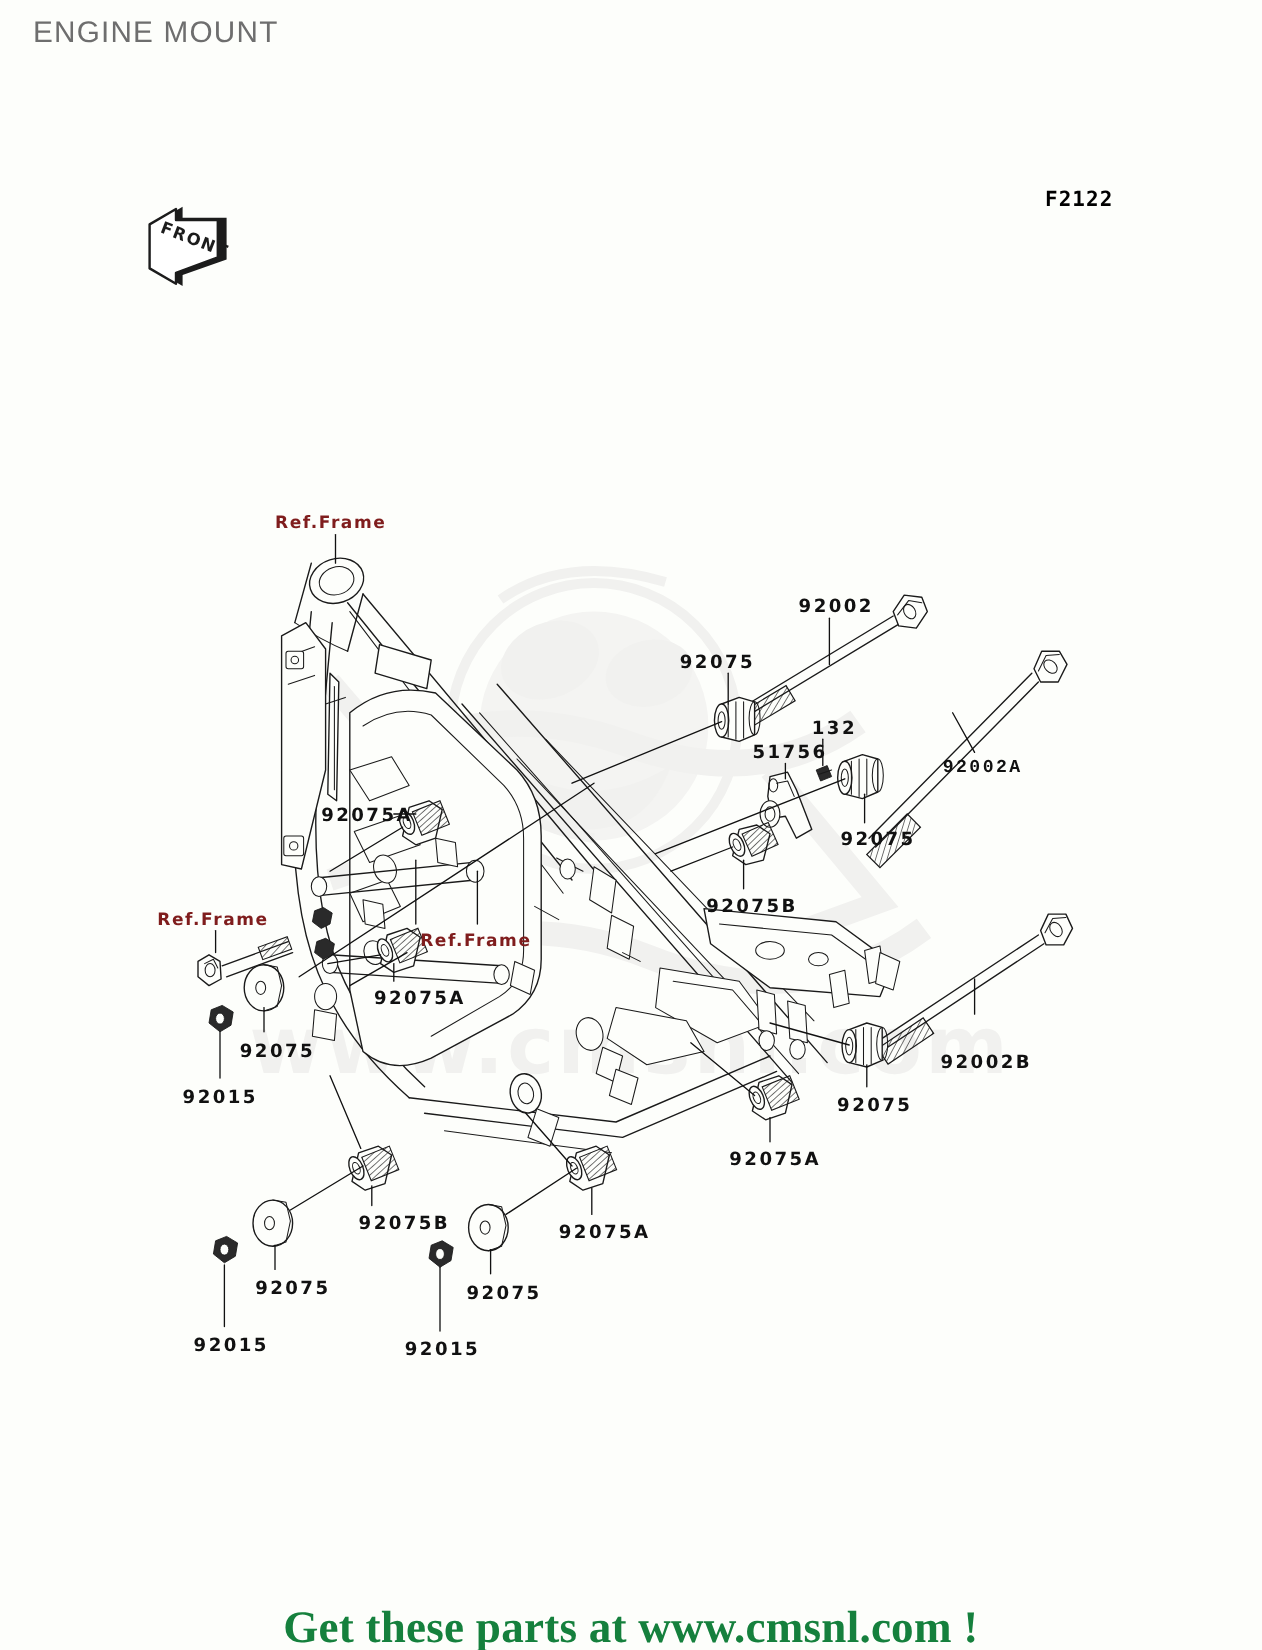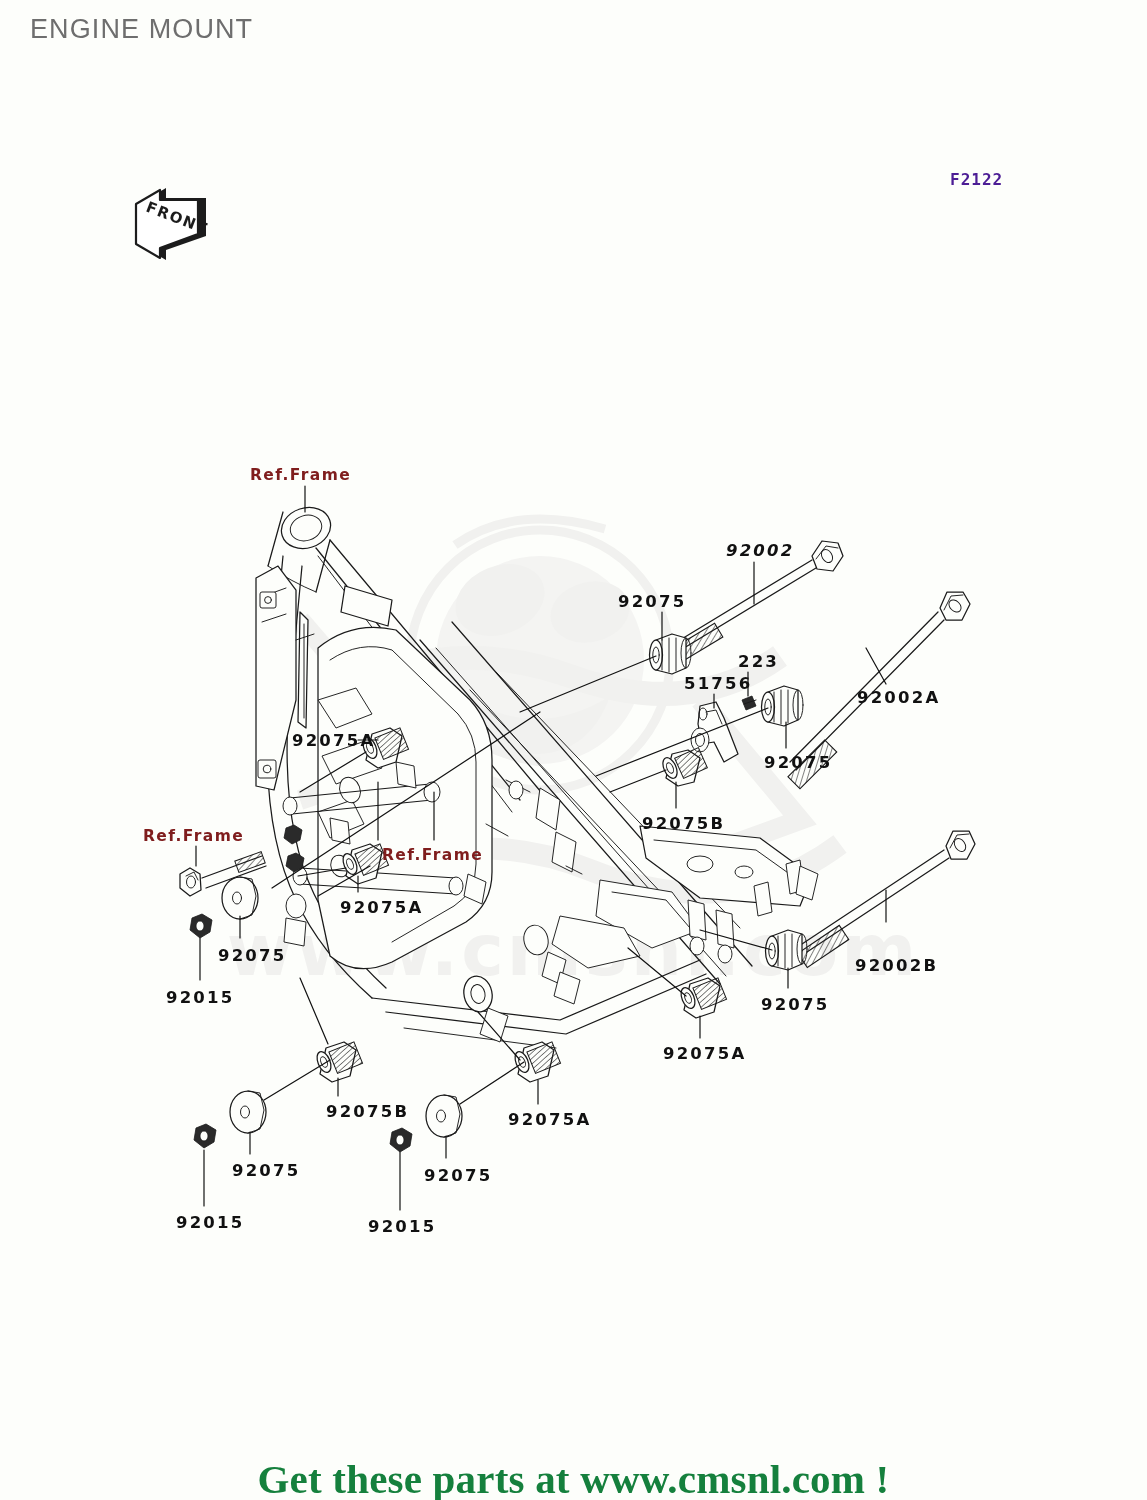--- a/index.html
+++ b/index.html
@@ -15,21 +15,21 @@
   
   .page-title{
     position:absolute;left:30px;top:14px;
     font-size:27px;letter-spacing:1.1px;color:#6e6e6e;
     font-family:"Liberation Sans",sans-serif;font-weight:400;
     white-space:nowrap;
   }
   .sheet-code{
     position:absolute;left:950px;top:170px;
     font-family:"DejaVu Sans Mono",monospace;
-    font-size:16px;font-weight:700;color:#4c1d95;letter-spacing:1px;
+    font-size:19px;font-weight:700;color:#000000;letter-spacing:1px;
   }
 
   
   .front-badge{position:absolute;left:118px;top:184px;width:96px;height:84px;}
 
   
   .drawing{position:absolute;left:0;top:0;width:1147px;height:1500px;}
   .drawing svg{display:block;}
 
   
@@ -448,29 +448,29 @@
         <line class="lead" x1="366" y1="752" x2="300" y2="792"></line>
         <line class="lead" x1="346" y1="868" x2="298" y2="876"></line>
       </g>
     </svg>
   </div>
 
   <div class="reflabel" style="left:250px;top:468px;">Ref.Frame</div>
   <div class="reflabel" style="left:143px;top:829px;">Ref.Frame</div>
   <div class="reflabel" style="left:382px;top:848px;">Ref.Frame</div>
 
-  <div class="callout" style="left:726px;top:543px;font-style:italic;">92002</div>
+  <div class="callout" style="left:726px;top:543px;">92002</div>
 
   <div class="callout" style="left:618px;top:594px;">92075</div>
 
-  <div class="callout" style="left:738px;top:654px;">223</div>
+  <div class="callout" style="left:738px;top:654px;">132</div>
 
   <div class="callout" style="left:684px;top:676px;">51756</div>
 
-  <div class="callout" style="left:857px;top:690px;">92002A</div>
+  <div class="callout" style="left:857px;top:690px;font-family:Liberation Mono, monospace;">92002A</div>
 
   <div class="callout" style="left:764px;top:755px;">92075</div>
 
   <div class="callout" style="left:292px;top:733px;">92075A</div>
 
   <div class="callout" style="left:642px;top:816px;">92075B</div>
 
   <div class="callout" style="left:340px;top:900px;">92075A</div>
 
   <div class="callout" style="left:218px;top:948px;">92075</div>

